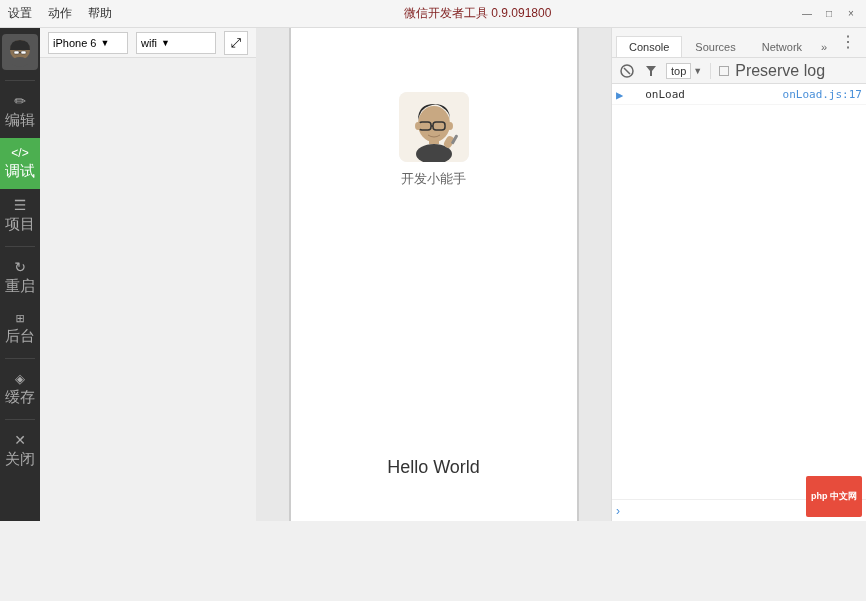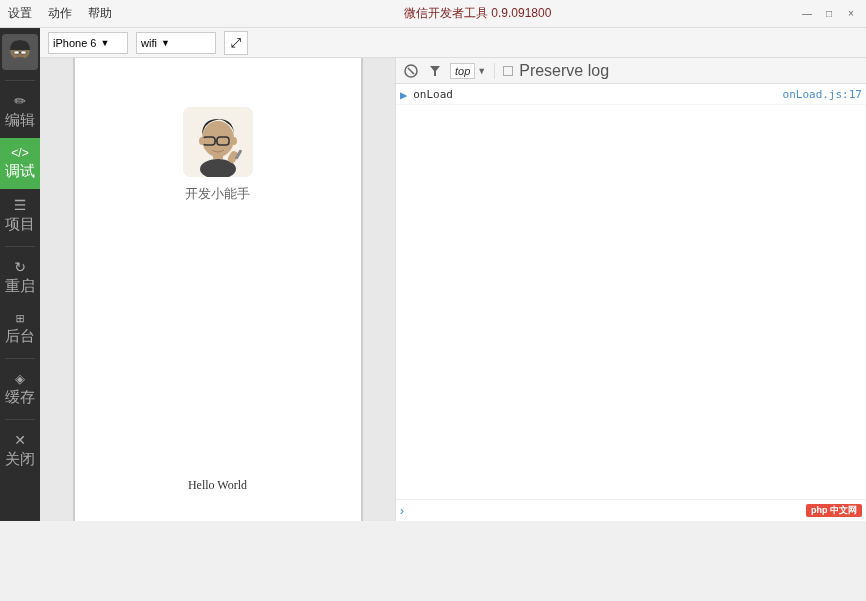--- a/index.html
+++ b/index.html
@@ -142,21 +142,20 @@
       cursor: pointer;
       display: flex;
       align-items: center;
       justify-content: center;
       font-size: 11px;
     }
 
     
     .center-area {
       display: flex;
-      flex-direction: column;
       flex: 1;
       overflow: hidden;
     }
 
     
     .content-split {
       display: flex;
       flex: 1;
       overflow: hidden;
     }
@@ -215,22 +214,22 @@
       background: #f5f5f5;
       border-radius: 8px;
       overflow: hidden;
     }
     .phone-username {
       font-size: 13px;
       color: #666;
       margin-top: 8px;
     }
     .phone-hello {
-      font-family: Liberation Serif, serif;
-      font-size: 12px;
+      font-family: Liberation Sans, sans-serif;
+      font-size: 18px;
       color: #333;
       margin-top: auto;
       margin-bottom: 40px;
     }
 
     
     .devtools-panel {
       flex: 1;
       background: #fff;
       border-left: 1px solid #ddd;
@@ -313,20 +312,21 @@
     }
     .console-prompt {
       color: #4a90d9;
       margin-right: 6px;
       font-size: 12px;
       flex-shrink: 0;
     }
     .console-text {
       color: #333;
       flex: 1;
+      margin-left: 16px;
     }
     .console-file {
       color: #4a90d9;
       margin-left: auto;
       flex-shrink: 0;
       cursor: pointer;
     }
     .devtools-input-row {
       height: 22px;
       display: flex;
@@ -348,21 +348,21 @@
     }
 
     
     .php-logo {
       position: absolute;
       bottom: 4px;
       right: 4px;
       background: #e74c3c;
       color: #fff;
       font-size: 9px;
-      padding: 0 5px;
+      padding: 14px 5px;
       border-radius: 2px;
       font-weight: bold;
     }
   </style>
 </head>
 <body>
 
 <div style="display:flex; flex-direction:column; width:866px; height:521px; position:relative;">
 
   <div class="menu-bar">
@@ -495,35 +495,42 @@
                 <div class="phone-username">开发小能手</div>
               </div>
               <div style="flex:1;"></div>
               <div class="phone-hello">Hello World</div>
             </div>
           </div>
         </div>
 
         <div class="devtools-panel" style="position:relative;">
 
+          <div class="devtools-tabs">
+            <div class="devtools-tab active">Console</div>
+            <div class="devtools-tab">Sources</div>
+            <div class="devtools-tab">Network</div>
+            <div class="devtools-more">»</div>
+            <span style="margin-left:auto;padding:0 6px;font-size:16px;color:#666;cursor:pointer;line-height:30px;">⋮</span>
+          </div>
 
           <div class="devtools-toolbar">
             <div class="dt-btn" title="Clear console">
               <svg width="14" height="14" viewBox="0 0 14 14">
                 <circle cx="7" cy="7" r="6" stroke="#666" stroke-width="1.5" fill="none"></circle>
                 <line x1="4" y1="4" x2="10" y2="10" stroke="#666" stroke-width="1.5"></line>
               </svg>
             </div>
             <div class="dt-btn">
               <svg width="12" height="12" viewBox="0 0 12 12">
                 <polygon points="1,1 11,1 7,6 7,11 5,11 5,6" fill="#666"></polygon>
               </svg>
             </div>
             <div class="dt-top">
-              <span style="font-size:11px;color:#333;border:1px solid #ccc;padding:1px 4px;background:#fff;cursor:pointer;font-style:italic;">top</span>
+              <span style="font-size:11px;color:#333;border:1px solid #ccc;padding:1px 4px;background:#fff;cursor:pointer;">top</span>
               <span style="font-size:9px;color:#666;">▼</span>
             </div>
             <div class="dt-separator"></div>
             <span style="width:10px;height:10px;border:1px solid #aaa;display:inline-flex;flex-shrink:0;cursor:pointer;"></span>
             <span style="font-size:16px;color:#555;">Preserve log</span>
           </div>
 
           <div class="devtools-content">
             <div class="console-row">
               <span class="console-prompt">▶</span>

